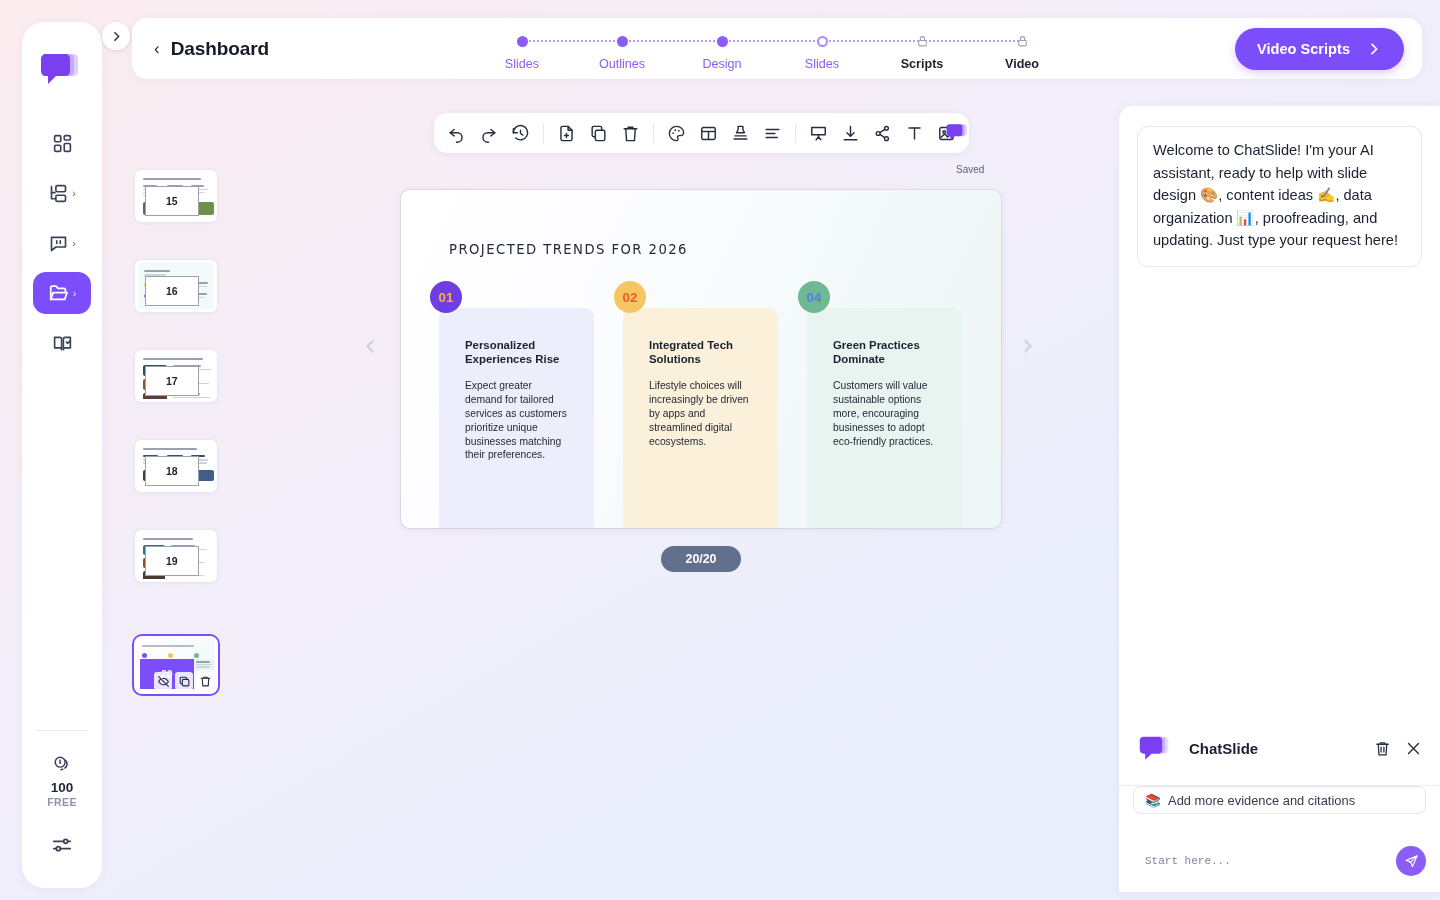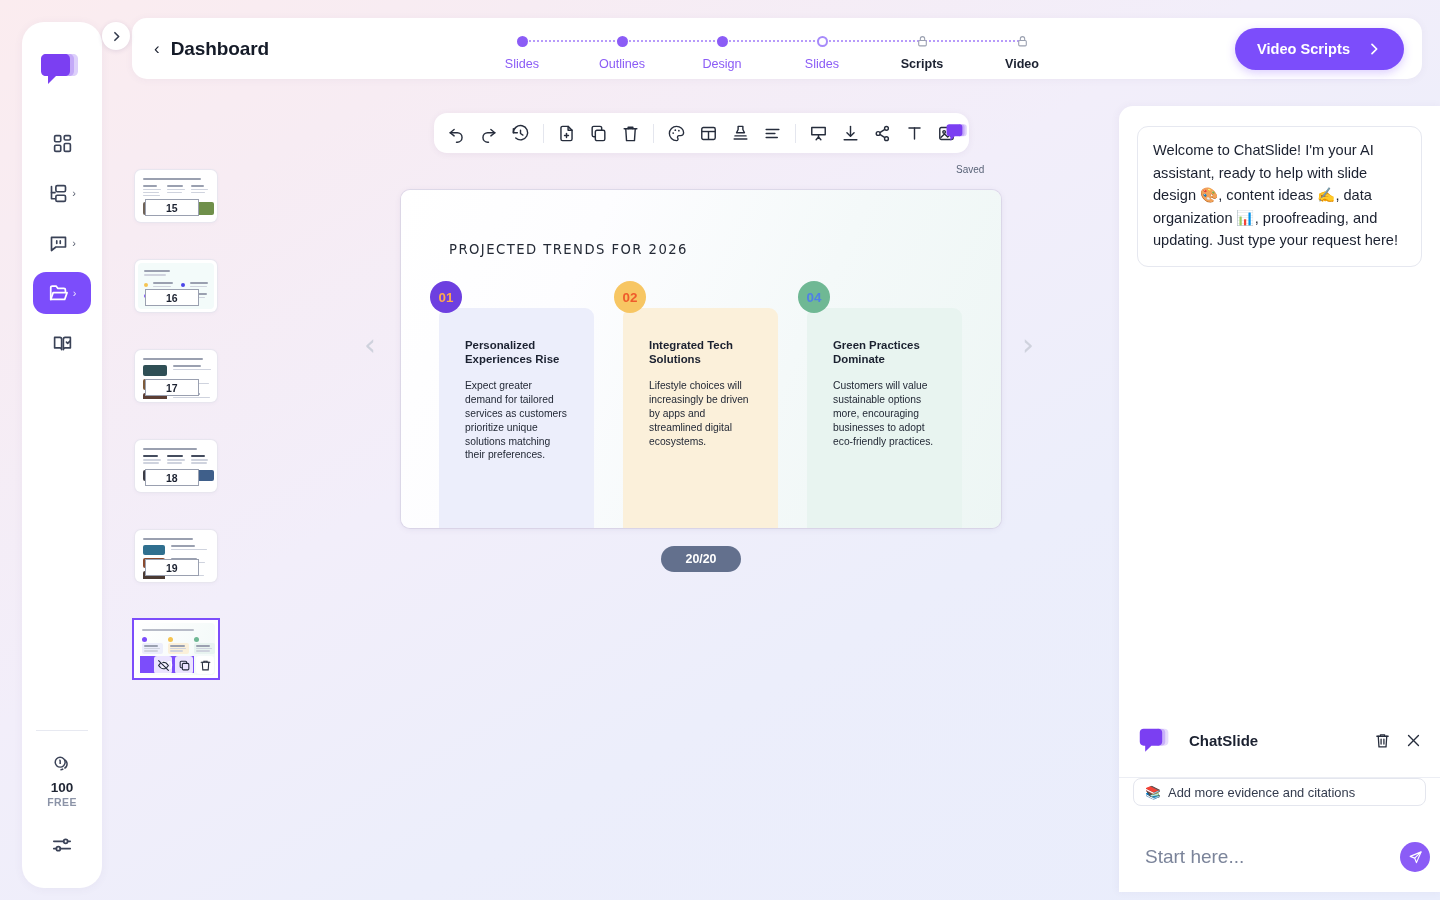--- a/index.html
+++ b/index.html
@@ -97,26 +97,27 @@
   }
   .thumb {
     width: 82px; height: 52px; border-radius: 6px;
     background: #ffffff; position: relative; cursor: pointer;
     box-shadow: 0 0 0 1px #e8e6ef, 0 1px 4px rgba(90,70,130,0.07);
     overflow: visible;
   }
   .thumb.selected {
     width: 84px; height: 58px;
     box-shadow: 0 0 0 2px #7c4dfb;
-    border-radius: 0;
+    border-radius: 8px;
+    margin-top: 16px;
   }
   .thumb-inner { position: absolute; inset: 3px; overflow: hidden; border-radius: 4px; }
   .thumb-num {
     position: absolute; left: 10px; bottom: 6px;
-    min-width: 17px; height: 17px; padding: 0 20px;
+    min-width: 17px; height: 30px; padding: 0 20px;
     background: #ffffff; border: 1px solid #9aa0b0;
     font-size: 10.5px; font-weight: 600; color: #1b2130;
     display: flex; align-items: center; justify-content: center;
     z-index: 4;
   }
   .thumb.selected .thumb-num {
     background: #7c4dfb; border-color: #7c4dfb; color: #fff;
     left: 6px; bottom: 5px;
   }
   .thumb-actions {
@@ -232,21 +233,21 @@
   #chat-footer { padding: 0 14px 16px 14px; }
   #evidence-chip {
     height: 28px; border: 1px solid #e4e6ee; border-radius: 8px;
     display: flex; align-items: center; gap: 7px;
     padding: 0 11px; font-size: 12.9px; color: #333b4d;
     cursor: pointer; margin-bottom: 32px;
   }
   #chat-input-row { display: flex; align-items: center; gap: 10px; }
   #chat-input {
     flex: 1; border: none; outline: none; background: transparent;
-    font-family: Liberation Sans, sans-serif; font-size: 19px; color: #1b2130;
+    font-family: Liberation Mono, monospace; font-size: 11px; color: #1b2130;
     padding: 8px 0 8px 12px;
   }
   #chat-input::placeholder { color: #7b849a; }
   #send-btn {
     width: 30px; height: 30px; border-radius: 50%;
     background: #8b5cf6; border: none; cursor: pointer;
     display: flex; align-items: center; justify-content: center;
     color: #ffffff; flex: none;
   }
 </style>
@@ -741,21 +742,21 @@
 </div>
 
 <div id="saved-label">Saved</div>
 
 <div id="slide-canvas">
   <div id="slide-heading">PROJECTED TRENDS FOR 2026</div>
 
   <div class="trend-card c1">
     <div class="trend-badge b1">01</div>
     <div class="trend-title">Personalized Experiences Rise</div>
-    <div class="trend-body">Expect greater demand for tailored services as customers prioritize unique solutions matching their preferences.</div>
+    <div class="trend-body">Expect greater demand for tailored services as customers prioritize unique businesses matching their preferences.</div>
   </div>
 
   <div class="trend-card c2">
     <div class="trend-badge b2">02</div>
     <div class="trend-title">Integrated Tech Solutions</div>
     <div class="trend-body">Lifestyle choices will increasingly be driven by apps and streamlined digital ecosystems.</div>
   </div>
 
   <div class="trend-card c3">
     <div class="trend-badge b3">04</div>

